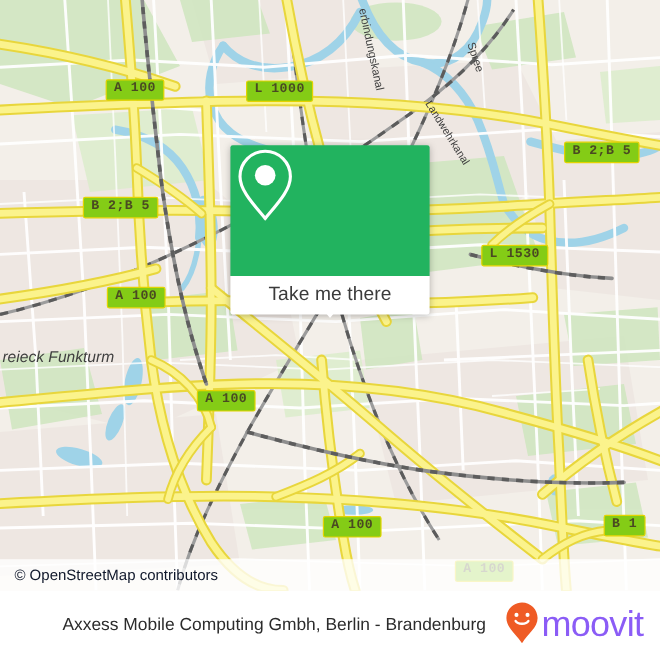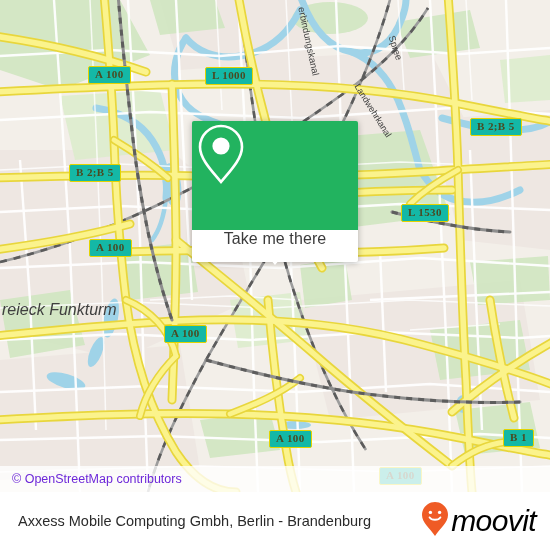--- a/index.html
+++ b/index.html
@@ -13,53 +13,53 @@
   
   .map{position:absolute;left:0;top:0;width:550px;height:492px;overflow:hidden;
        background:#f2efe9;}
   .map svg{position:absolute;left:0;top:0;}
 
   
   .mlabel{position:absolute;font-family:"Liberation Sans",sans-serif;
           color:#3f3f3f;white-space:nowrap;pointer-events:none;}
 
   
-  .shield{position:absolute;background:#14b8a6;border:1.6px solid #e3d400;
+  .shield{position:absolute;background:#84cc16;border:1.6px solid #e3d400;
           border-radius:2px;color:#4a4a22;font-weight:bold;font-size:11px;
           letter-spacing:.4px;padding:2px 6px 3px 6px;line-height:11px;
-          font-family:Liberation Serif, serif;white-space:nowrap;
+          font-family:Liberation Mono, monospace;white-space:nowrap;
           box-sizing:border-box;}
 
   
   .callout{position:absolute;left:192px;top:121px;width:166px;
            filter:drop-shadow(0 1px 3px rgba(0,0,0,.28));}
   .callout-top{height:109px;background:#22b35f;border-radius:2px 2px 0 0;
                display:flex;align-items:center;justify-content:center;}
   .callout-bottom{height:32px;background:#ffffff;border-radius:0 0 2px 2px;
-                  display:flex;justify-content:center;}
+                  display:flex;align-items:center;justify-content:center;}
   .callout-bottom span{font-size:16px;color:#3b3b3b;letter-spacing:.1px;}
   .callout-tail{position:absolute;left:50%;top:141px;margin-left:-10px;
                 width:0;height:0;border-left:10px solid transparent;
                 border-right:10px solid transparent;border-top:12px solid #ffffff;}
 
   
   .attrib{position:absolute;left:0;top:466px;width:550px;height:26px;
           background:rgba(255,255,255,.78);
           display:flex;align-items:center;}
-  .attrib span{font-size:12.5px;color:#6d28d9;padding-left:12px;}
+  .attrib span{font-size:12.5px;color:#0f172a;padding-left:12px;}
 
   
   .footer{position:absolute;left:0;top:492px;width:550px;height:58px;
           background:#ffffff;display:flex;align-items:center;
           justify-content:space-between;}
   .footer-title{font-size:14.5px;color:#2b2b2b;line-height:20px;
-                padding-left:18px;max-width:390px;}
+                padding-left:18px;max-width:390px;margin-left:34px;}
   .logo{display:flex;align-items:center;padding-right:14px;}
-  .logo-word{font-size:30px;color:#000000;letter-spacing:-.6px;
-             margin-left:1px;font-weight:normal;font-style:italic;}
+  .logo-word{font-size:30px;color:#8b5cf6;letter-spacing:-.6px;
+             margin-left:1px;font-weight:normal;}
 </style>
 </head>
 <body>
 
 <div id="root">
 
   <div class="map">
     <svg width="550" height="492" viewBox="0 0 550 492">
       <defs>
         <clipPath id="mapclip">
@@ -246,21 +246,21 @@
           <path d="M118,-6 C122,44 128,96 134,148 C142,210 154,268 172,320"></path>
         </g>
         <g stroke="#5d5d5d" stroke-width="3" stroke-dasharray="6 6" fill="none" stroke-linecap="butt">
           <path d="M392,212 C430,222 470,230 510,232"></path>
           <path d="M206,360 C250,372 300,384 352,392 C410,400 466,404 520,402"></path>
           <path d="M118,-6 C122,44 128,96 134,148 C142,210 154,268 172,320"></path>
         </g>
       </g>
     </svg>
 
-    <div class="mlabel" style="left:2px;top:301px;font-size:16px;font-style:italic;">reieck Funkturm</div>
+    <div class="mlabel" style="left:2px;top:290px;font-size:13px;font-style:italic;">reieck Funkturm</div>
     <div class="mlabel" style="left:397px;top:34px;font-size:9.5px;transform:rotate(72deg);transform-origin:left top;">Spree</div>
     <div class="mlabel" style="left:307px;top:6px;font-size:9.5px;transform:rotate(78deg);transform-origin:left top;">erbindungskanal</div>
     <div class="mlabel" style="left:361px;top:82px;font-size:9px;transform:rotate(58deg);transform-origin:left top;">Landwehrkanal</div>
 
     <div class="shield" style="left:88px;top:66px;">A 100</div>
     <div class="shield" style="left:205px;top:67px;text-align:right;">L 1000</div>
     <div class="shield" style="left:470px;top:118px;">B 2;B 5</div>
     <div class="shield" style="left:69px;top:164px;">B 2;B 5</div>
     <div class="shield" style="left:401px;top:204px;">L 1530</div>
     <div class="shield" style="left:89px;top:239px;">A 100</div>

